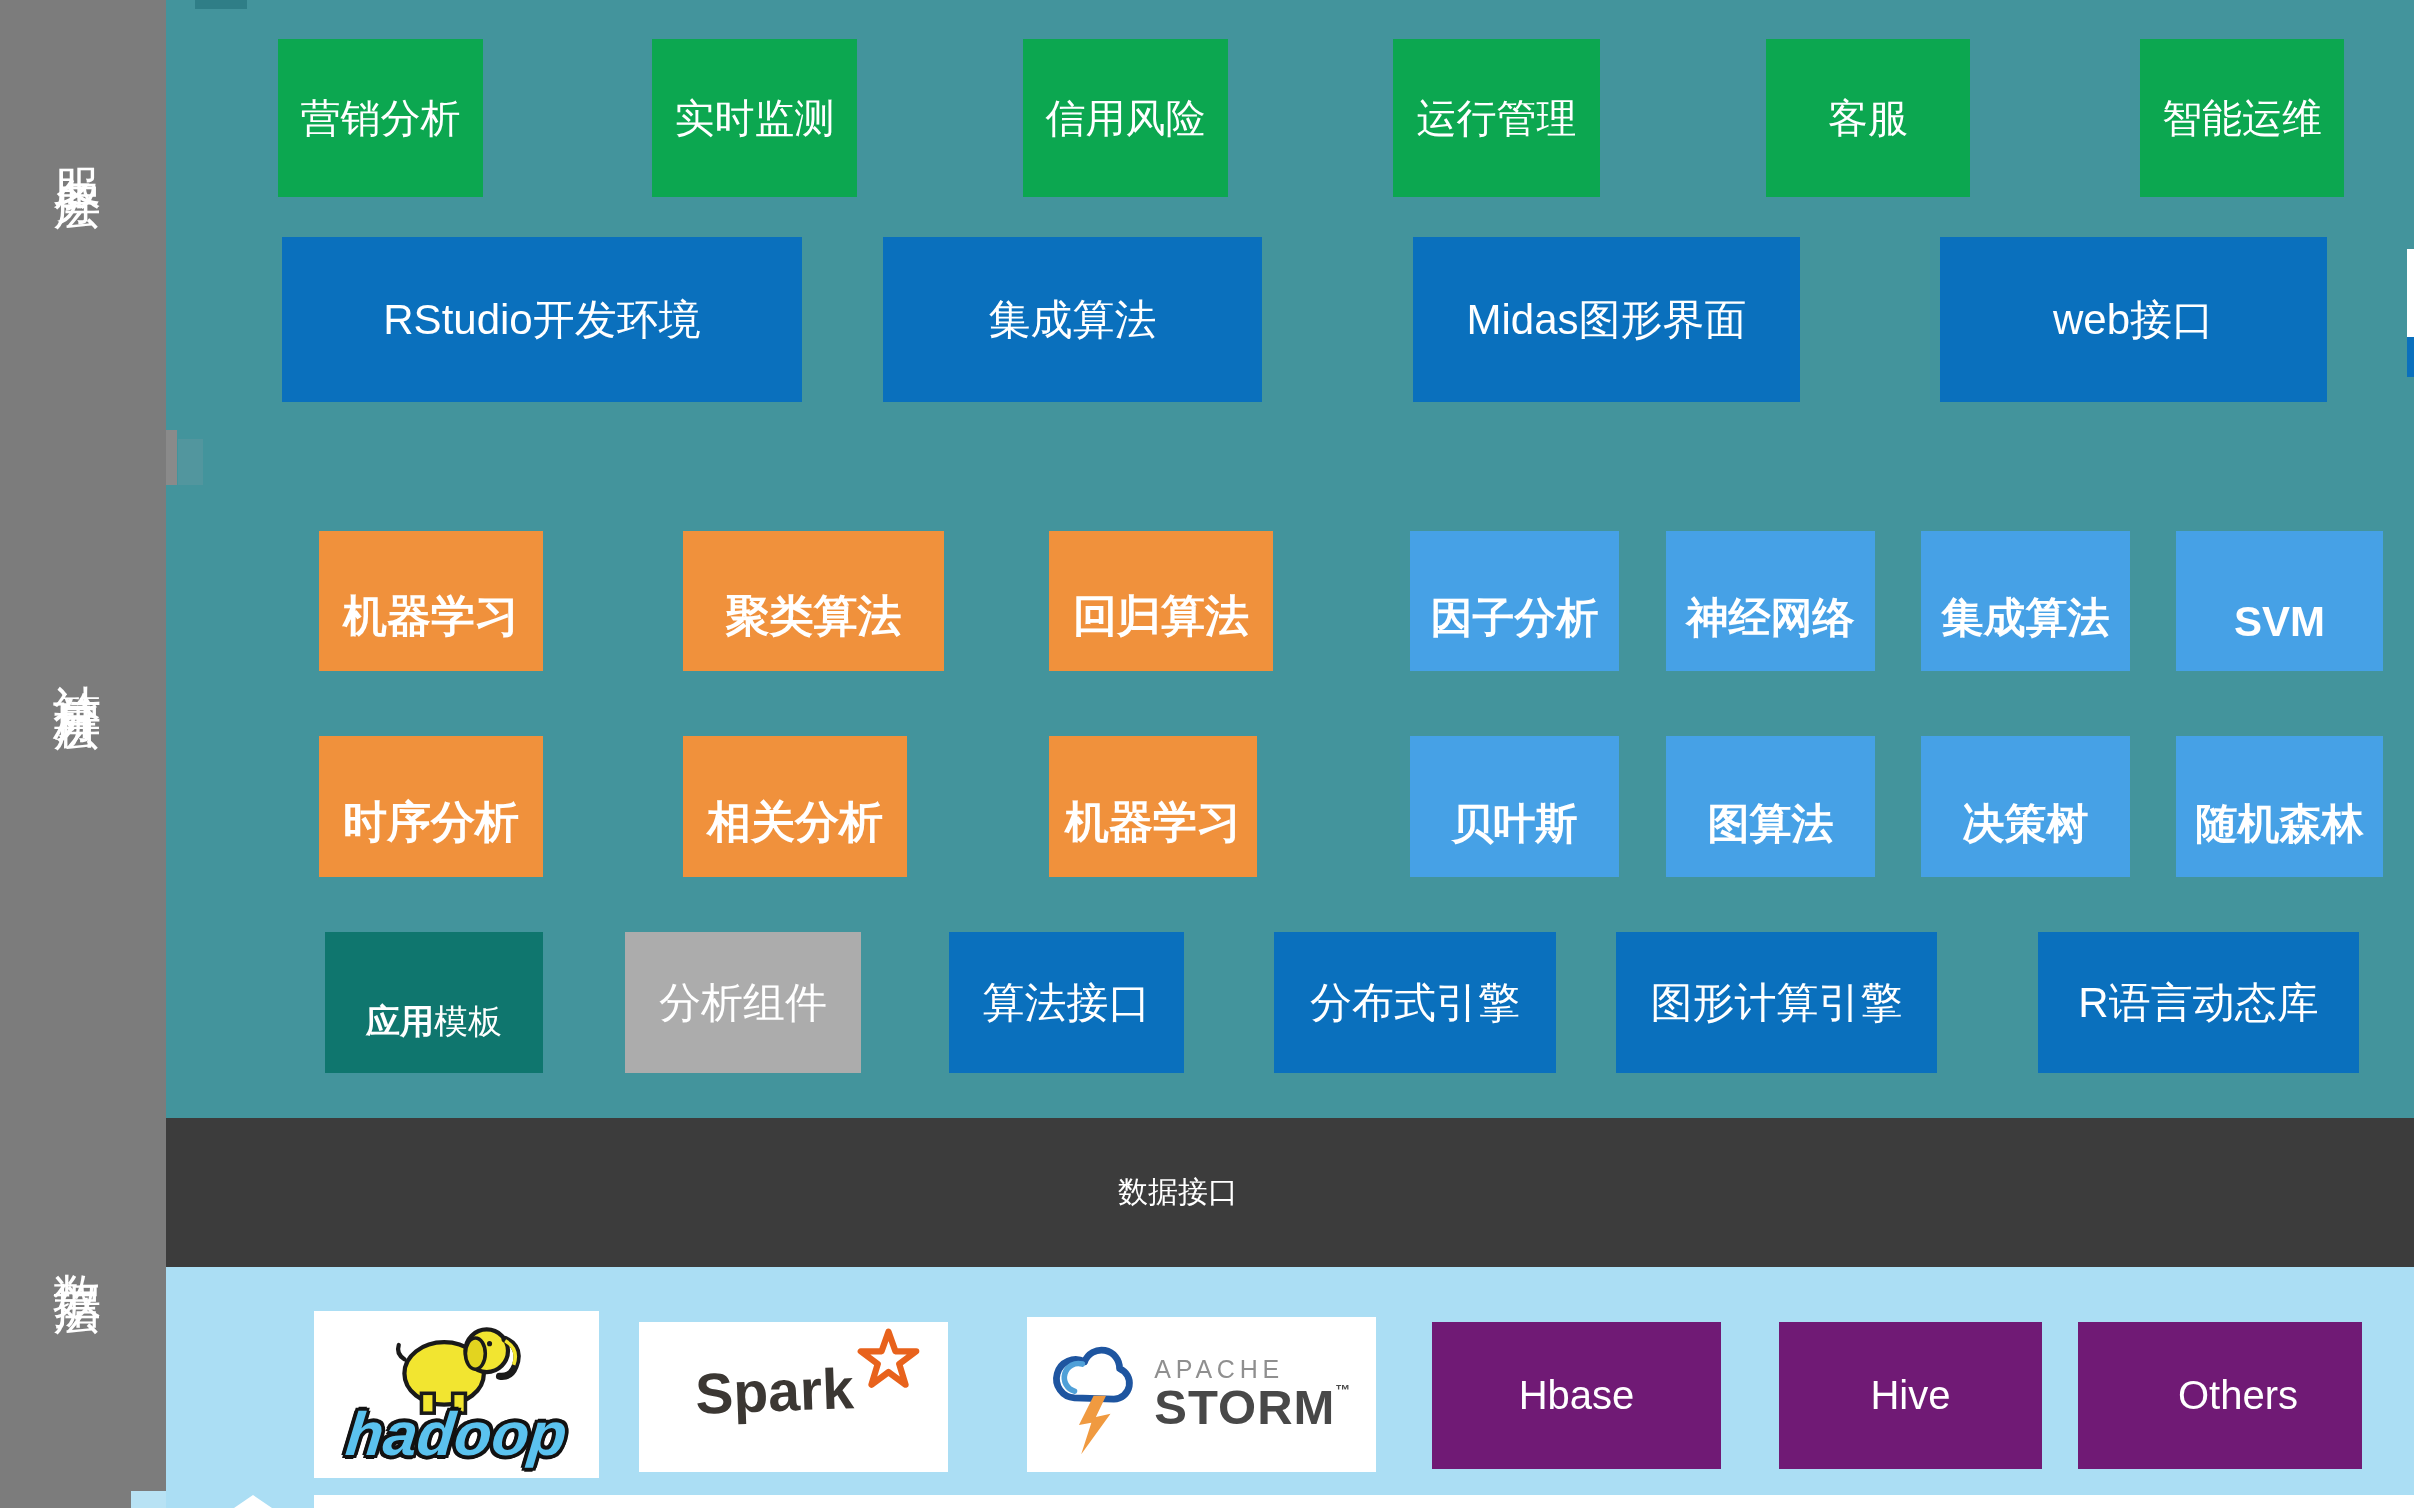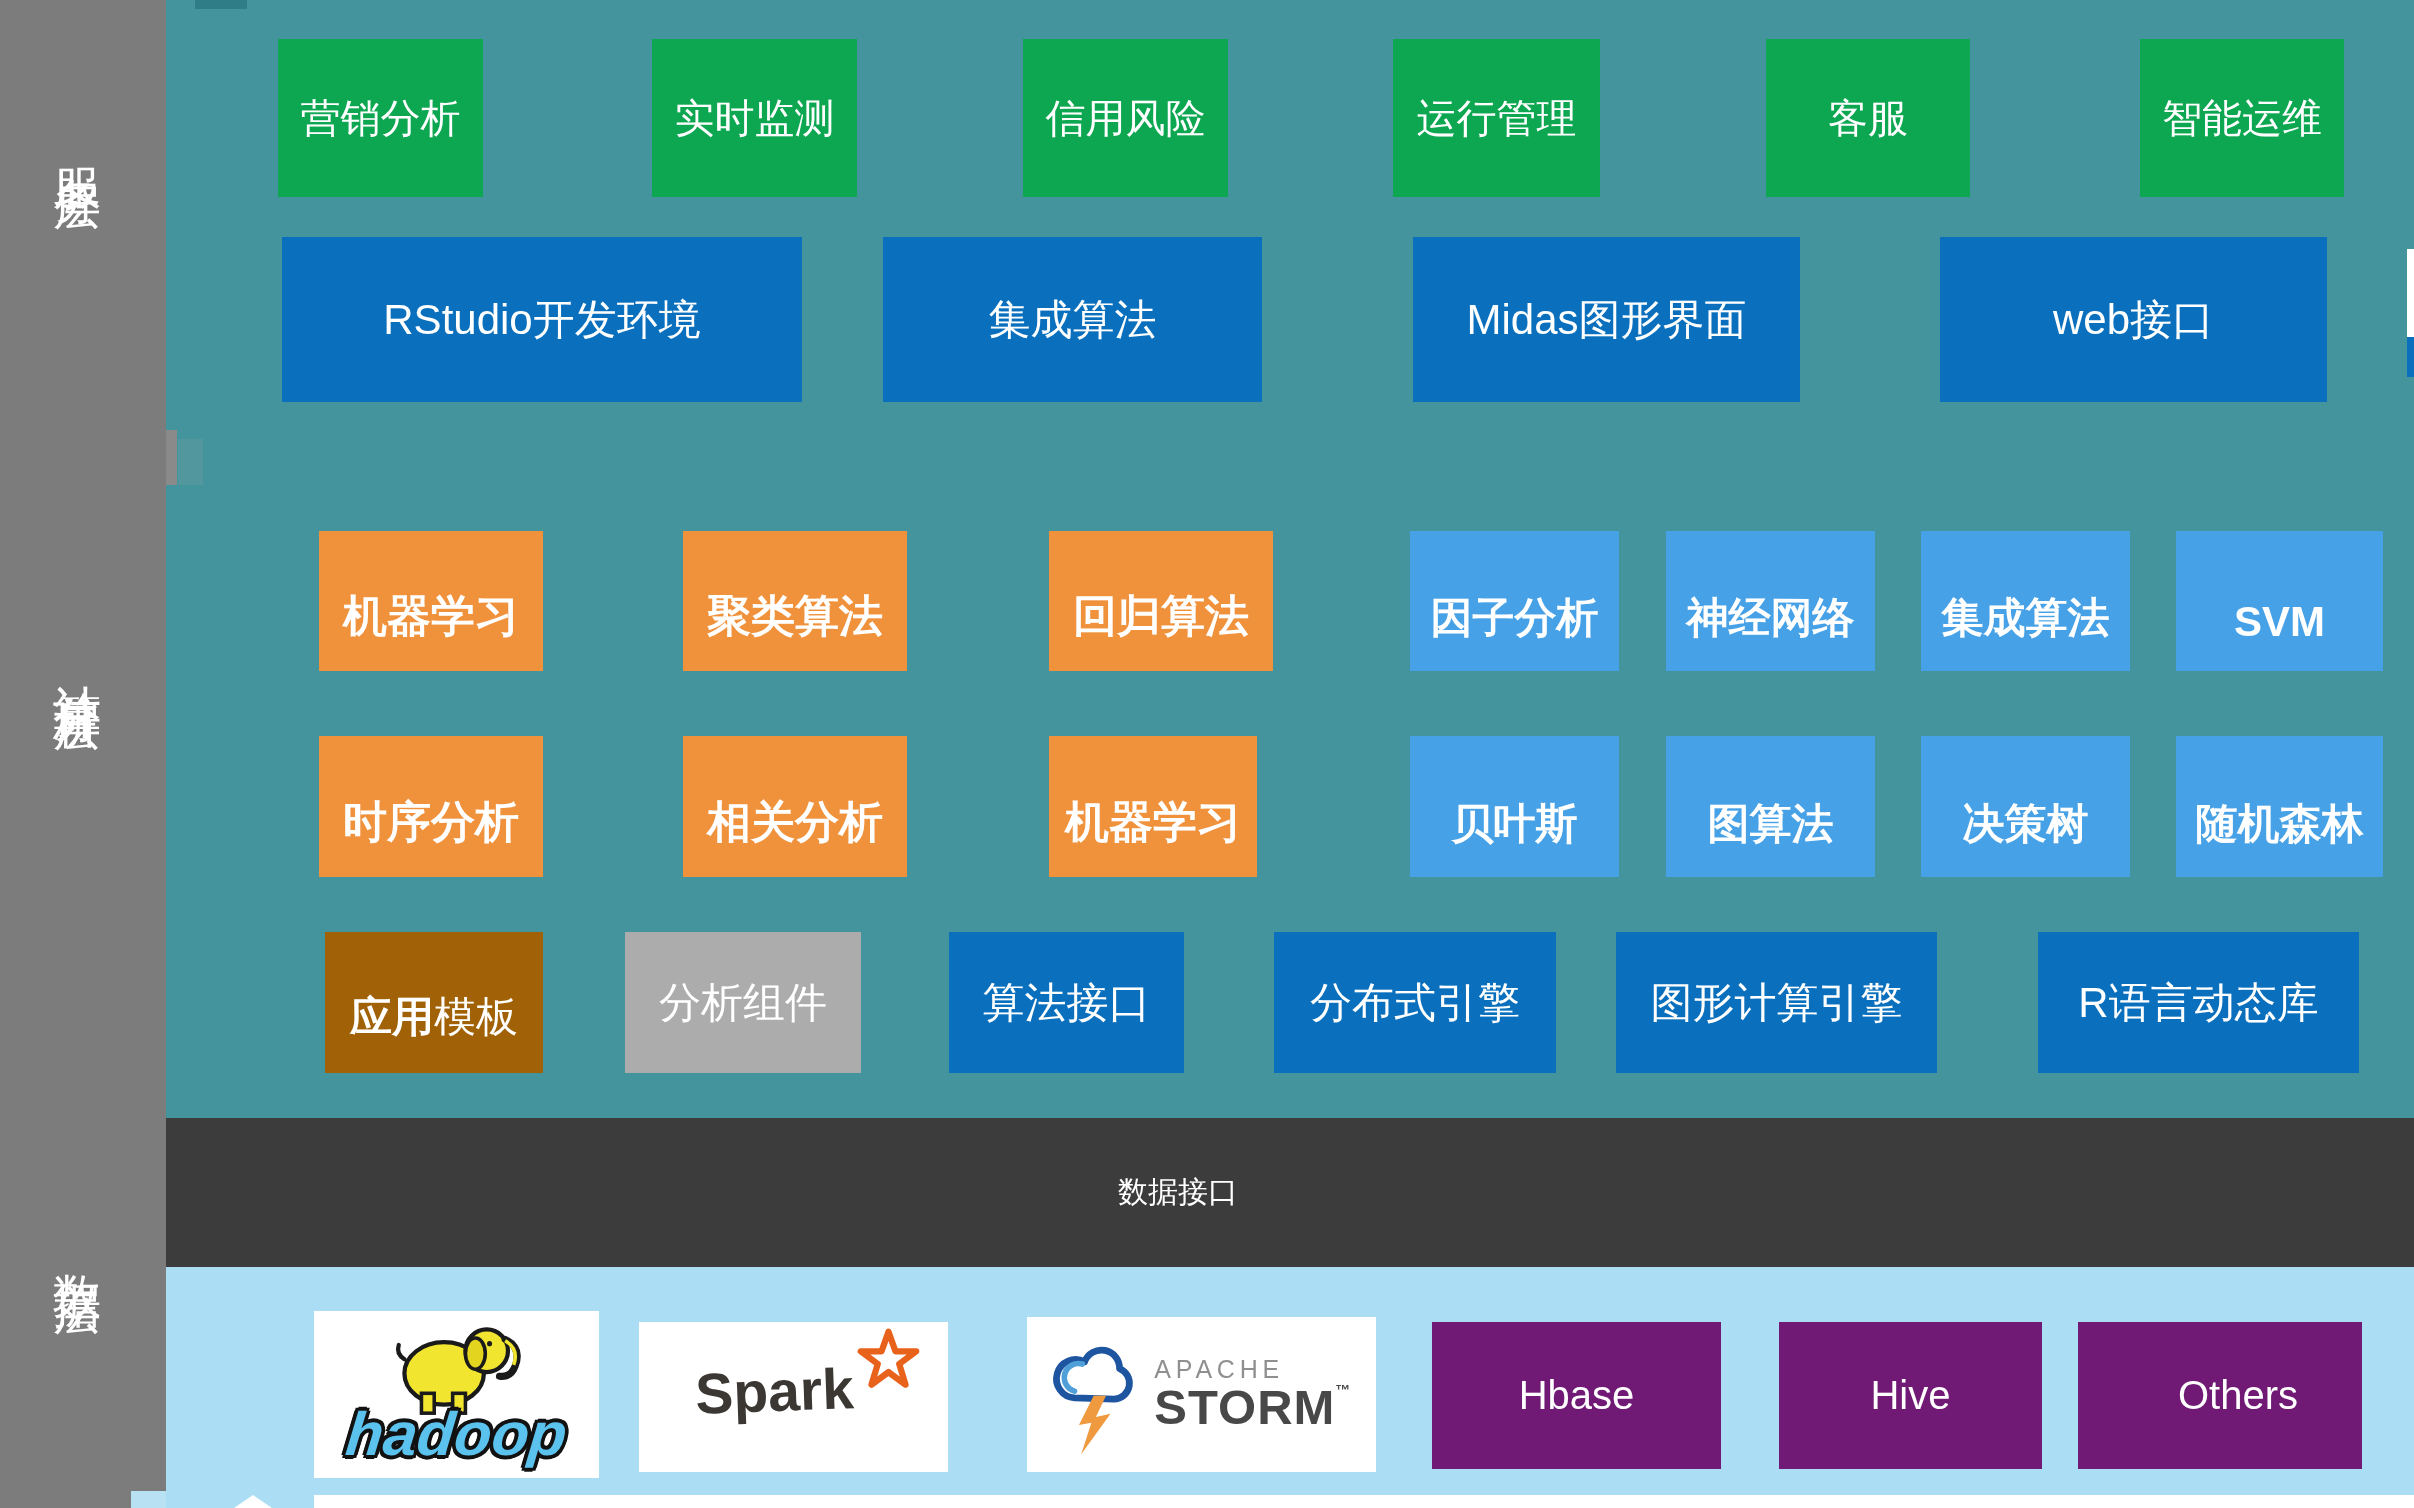--- a/index.html
+++ b/index.html
@@ -23,21 +23,21 @@
   .v-label{color:#ffffff;font-size:48px;letter-spacing:8.6px;
     writing-mode:vertical-rl;text-orientation:upright;left:45px;}
   
   .box{display:flex;align-items:center;justify-content:center;color:#ffffff;
     box-sizing:border-box;text-align:center;}
   .box.low{align-items:flex-end;padding-bottom:25px;}
   .green{background:#0CA750;font-size:40px;}
   .blue{background:#0A70BD;font-size:42px;}
   .orange{background:#F0913C;font-size:44px;font-weight:bold;}
   .lblue{background:#46A1E6;font-size:42px;font-weight:bold;}
-  .gray1{background:#a16207;font-size:42px;}
+  .gray1{background:#0f766e;font-size:34px;}
   .gray2{background:#ACACAC;font-size:42px;}
   .dbbox{background:#701a75;font-size:40px;font-weight:300;}
   
   .logo-box{background:#ffffff;}
   .hadoop-text{position:absolute;left:0;right:0;bottom:9.5px;text-align:center;
     font-size:61px;font-weight:800;font-style:italic;color:#5BC2EE;
     transform:skewX(-6deg);
     text-shadow:-2.9px -2.9px 0 #121212,2.9px -2.9px 0 #121212,-2.9px 2.9px 0 #121212,
       2.9px 2.9px 0 #121212,0 -3.8px 0 #121212,0 3.8px 0 #121212,-3.8px 0 0 #121212,3.8px 0 0 #121212;}
   .spark-text{position:absolute;left:0;right:38px;top:36px;text-align:center;
@@ -74,21 +74,21 @@
   <div class="abs box green" style="left:1393px;top:39px;width:207px;height:158px;">运行管理</div>
   <div class="abs box green" style="left:1766px;top:39px;width:204px;height:158px;">客服</div>
   <div class="abs box green" style="left:2140px;top:39px;width:204px;height:158px;">智能运维</div>
 
   <div class="abs box blue" style="left:282px;top:237px;width:520px;height:165px;">RStudio开发环境</div>
   <div class="abs box blue" style="left:883px;top:237px;width:379px;height:165px;">集成算法</div>
   <div class="abs box blue" style="left:1413px;top:237px;width:387px;height:165px;">Midas图形界面</div>
   <div class="abs box blue" style="left:1940px;top:237px;width:387px;height:165px;">web接口</div>
 
   <div class="abs box orange low" style="left:319px;top:531px;width:224px;height:140px;">机器学习</div>
-  <div class="abs box orange low" style="left:683px;top:531px;width:224px;height:140px;">聚类算法</div>
+  <div class="abs box orange low" style="left:683px;top:531px;width:261px;height:140px;">聚类算法</div>
   <div class="abs box orange low" style="left:1049px;top:531px;width:224px;height:140px;">回归算法</div>
 
   <div class="abs box lblue low" style="left:1410px;top:531px;width:209px;height:140px;">因子分析</div>
   <div class="abs box lblue low" style="left:1666px;top:531px;width:209px;height:140px;">神经网络</div>
   <div class="abs box lblue low" style="left:1921px;top:531px;width:209px;height:140px;">集成算法</div>
   <div class="abs box lblue low" style="left:2176px;top:531px;width:207px;height:140px;">SVM</div>
 
   <div class="abs box orange low" style="left:319px;top:736px;width:224px;height:141px;">时序分析</div>
   <div class="abs box orange low" style="left:683px;top:736px;width:224px;height:141px;">相关分析</div>
   <div class="abs box orange low" style="left:1049px;top:736px;width:208px;height:141px;">机器学习</div>

